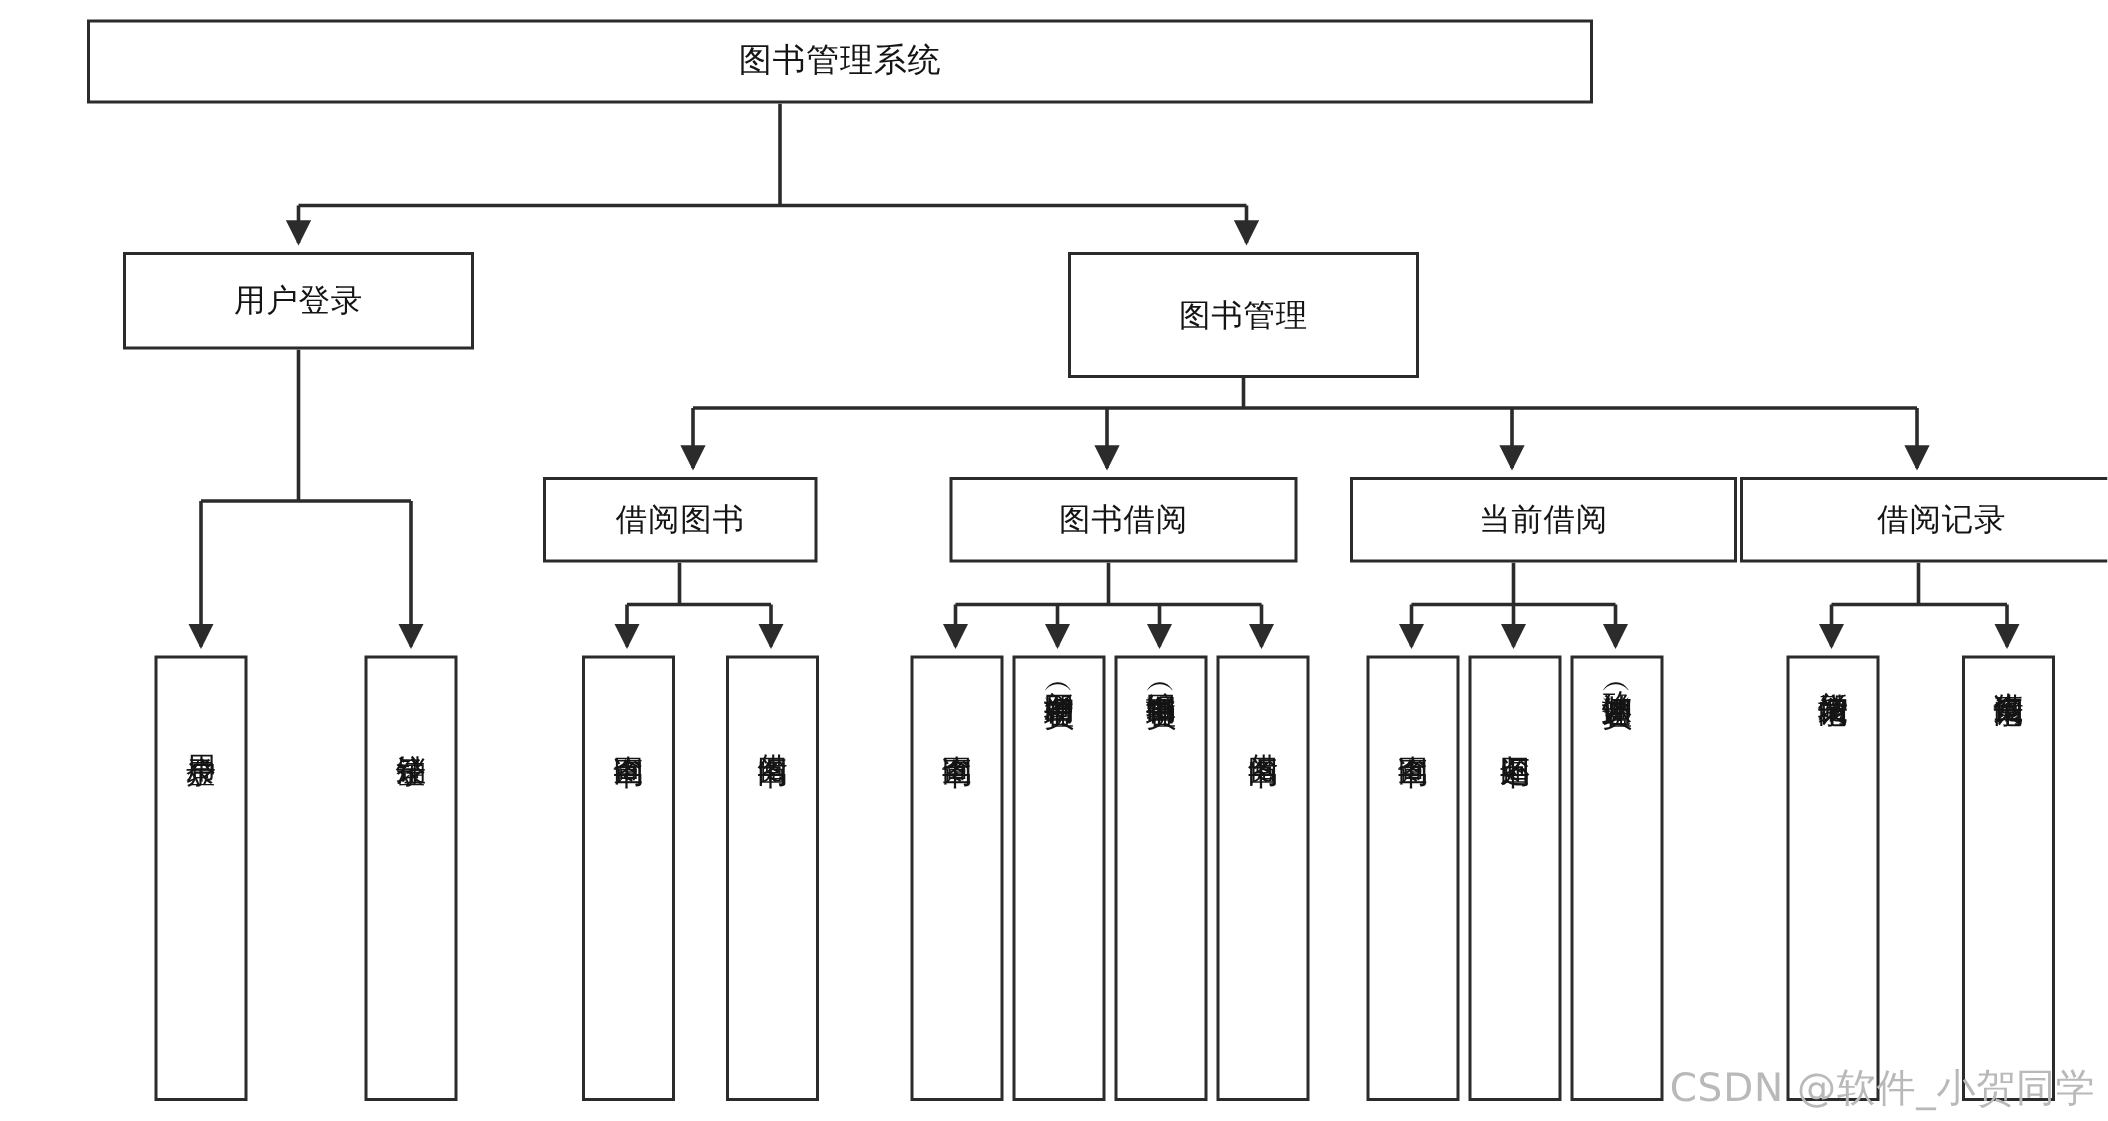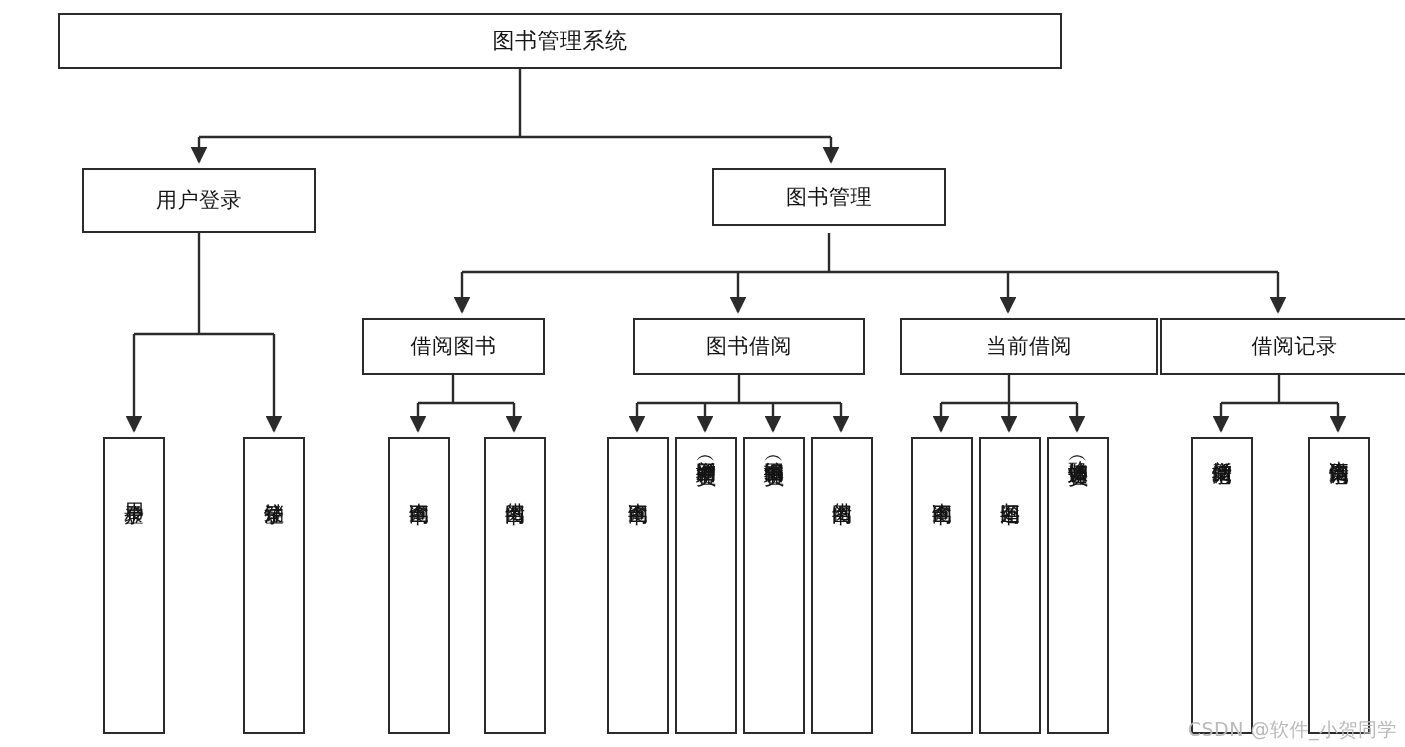--- a/index.html
+++ b/index.html
@@ -59,21 +59,21 @@
     white-space: normal;
     max-height: 286px;
   }
   .node.leaf.short .node-label {
     padding-top: 42px;
   }
   #watermark {
     position: absolute;
     right: 8px;
     bottom: 4px;
-    font-size: 19px;
+    font-size: 26px;
     color: #b9b9b9;
     letter-spacing: 0.5px;
     z-index: 20;
     white-space: nowrap;
     font-family: "DejaVu Sans", "Liberation Sans", sans-serif;
   }
 </style>
 </head>
 <body>
 
@@ -129,21 +129,21 @@
     </g>
   </svg>
 
   <div class="node root" style="left:18px; top:13px; width:1004px; height:56px;margin-left:40px;">
     <span class="node-label">图书管理系统</span>
   </div>
 
   <div class="node" style="left:82px; top:168px; width:234px; height:65px;">
     <span class="node-label">用户登录</span>
   </div>
-  <div class="node" style="left:712px; top:168px; width:234px; height:58px;">
+  <div class="node" style="left:712px; top:168px; width:234px; height:84px;">
     <span class="node-label">图书管理</span>
   </div>
 
   <div class="node" style="left:362px; top:318px; width:183px; height:57px;">
     <span class="node-label">借阅图书</span>
   </div>
   <div class="node" style="left:633px; top:318px; width:232px; height:57px;">
     <span class="node-label">图书借阅</span>
   </div>
   <div class="node" style="left:900px; top:318px; width:258px; height:57px;">

